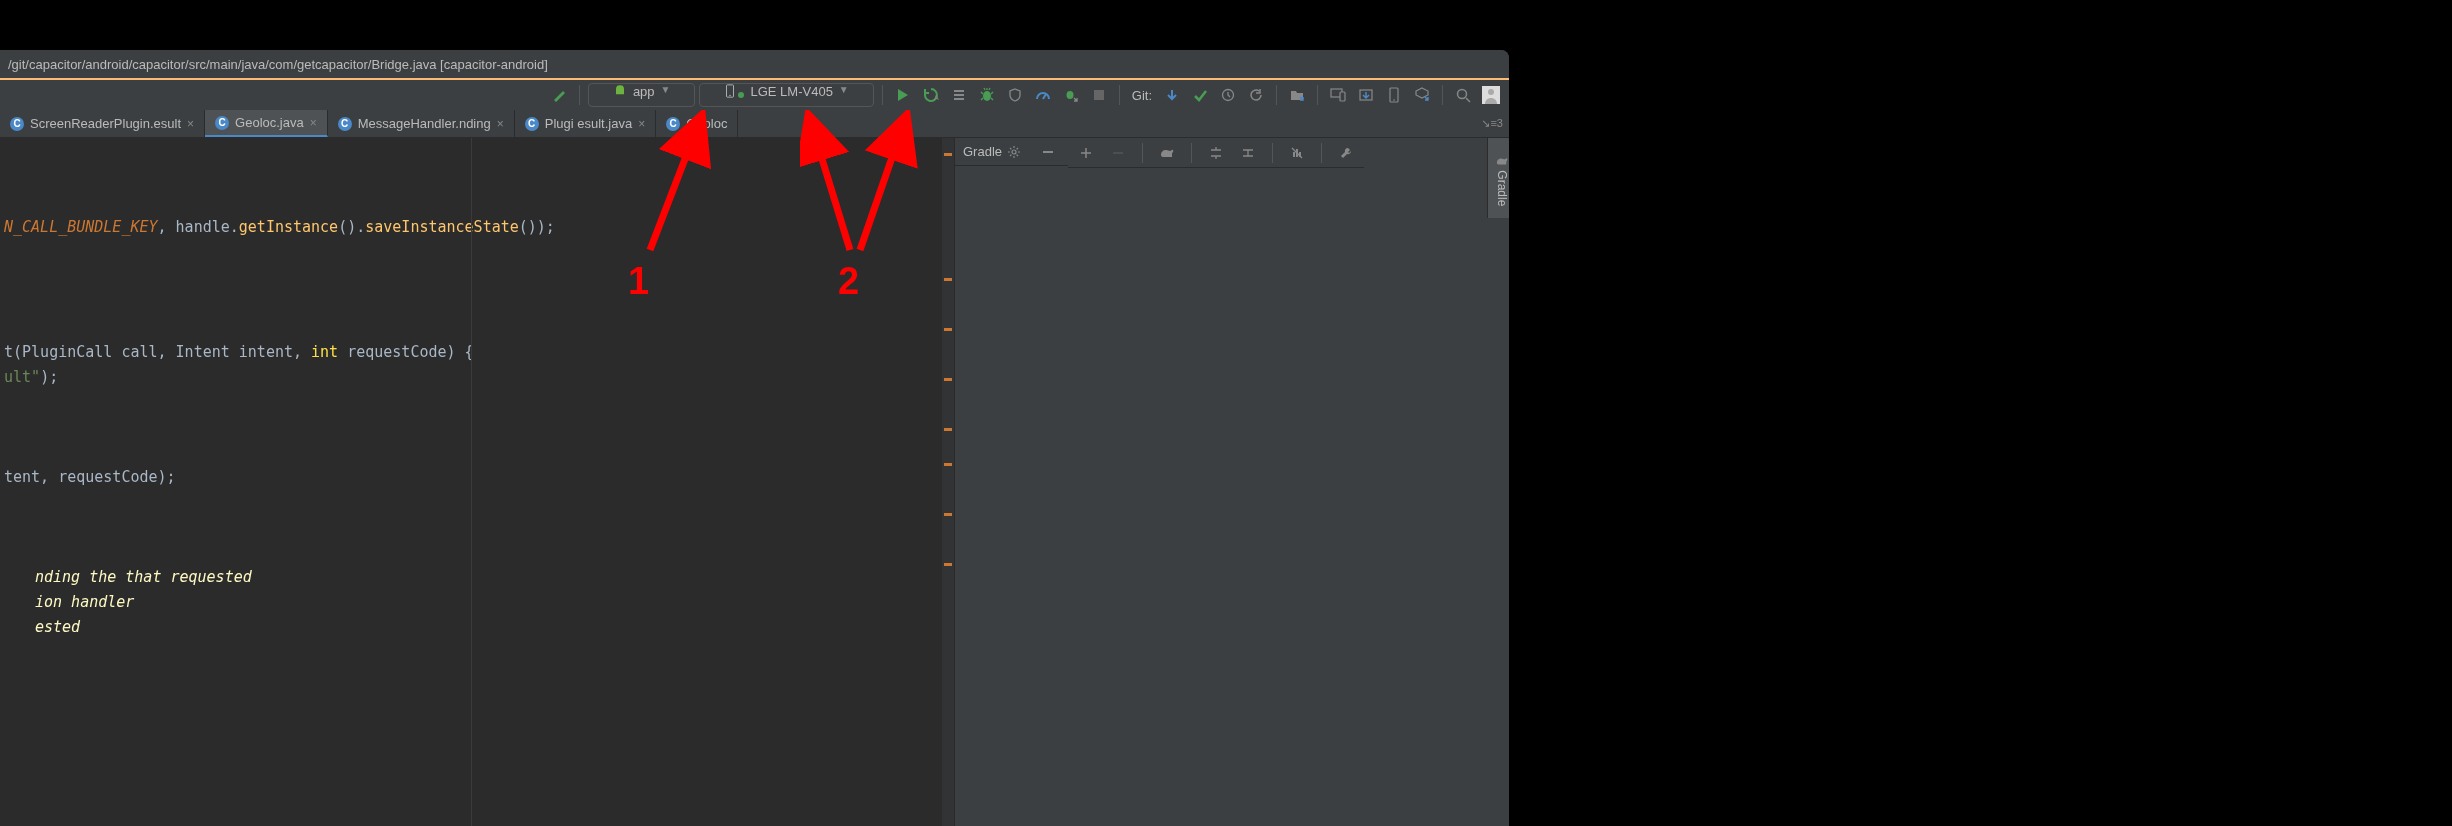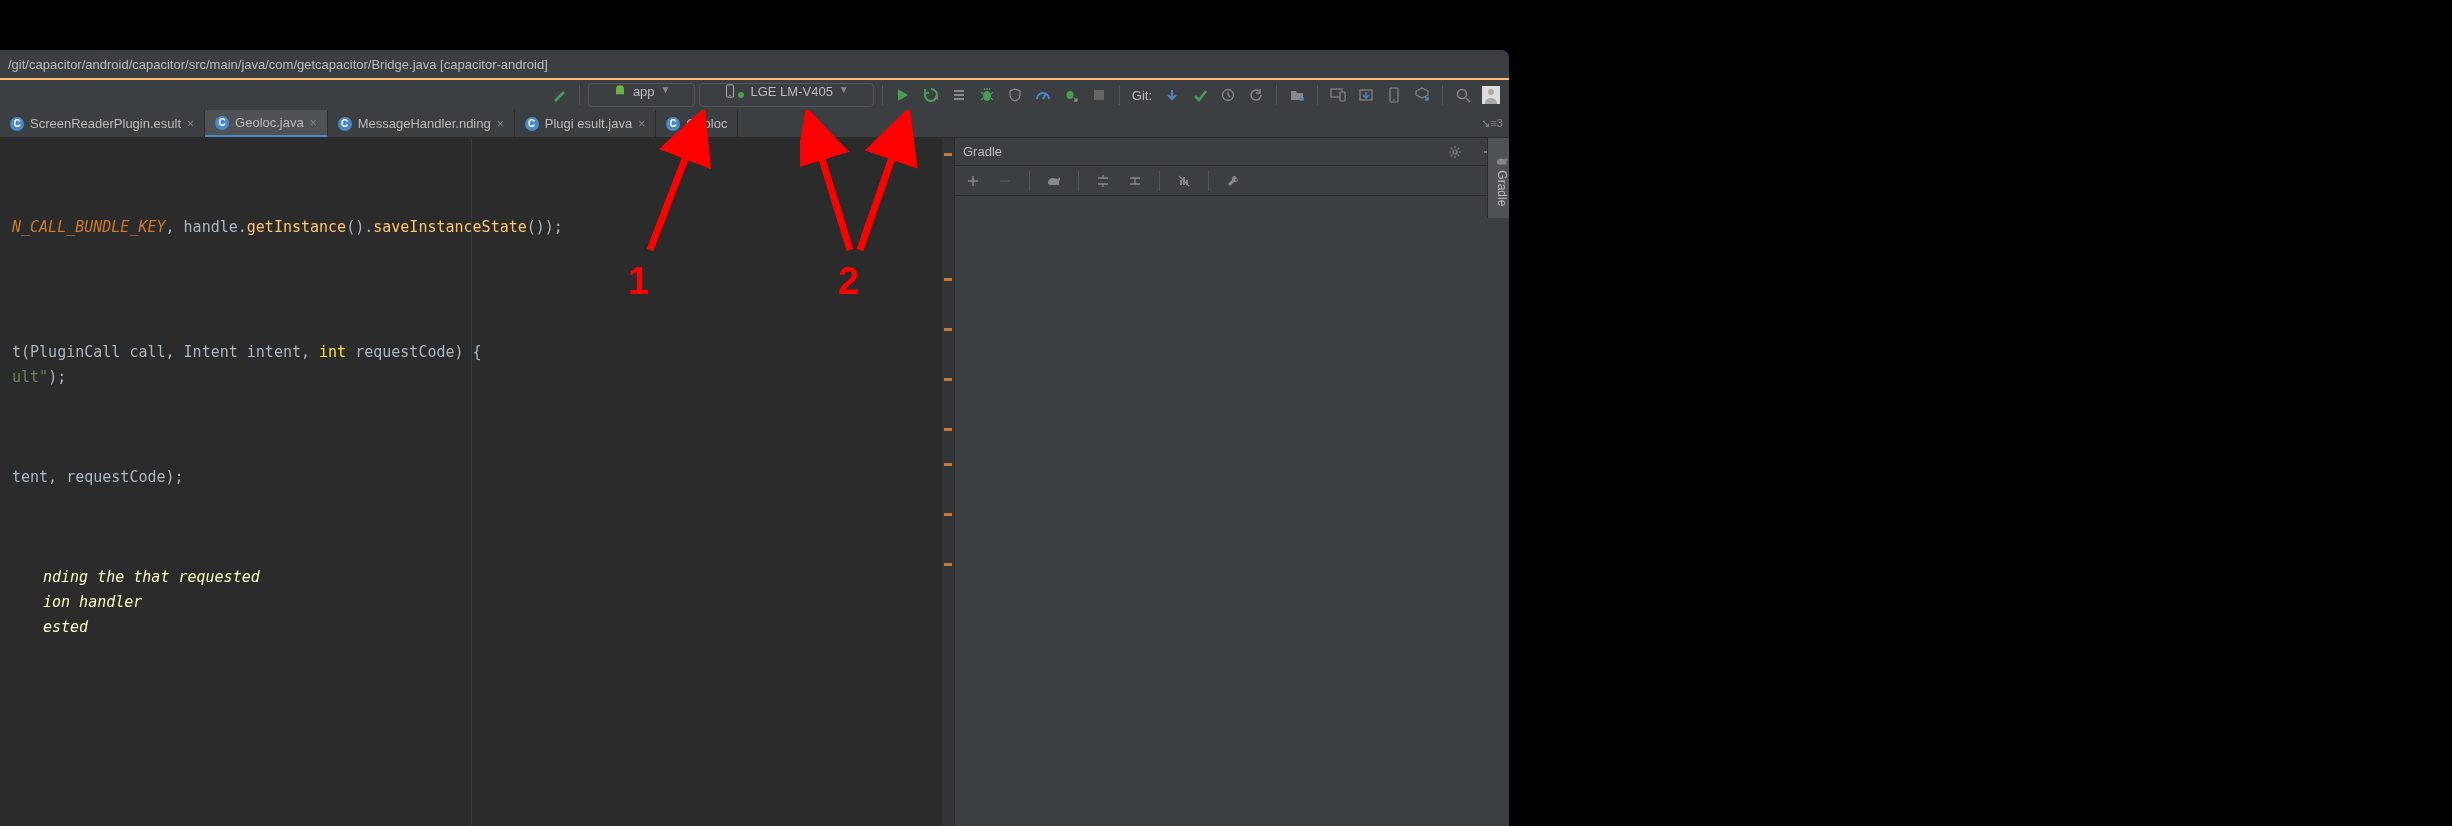--- a/index.html
+++ b/index.html
@@ -118,21 +118,21 @@
   flex: 1;
   background: #2b2b2b;
   font-family: "Menlo", "Monaco", monospace;
   font-size: 15px;
   line-height: 25px;
   padding: 2px 0 0 0;
   white-space: pre;
   overflow: hidden;
   position: relative;
 }
-.editor .line { padding-left: 12px; height: 25px; }
+.editor .line { padding-left: 4px; height: 25px; }
 .ruler {
   position: absolute;
   top: 0; bottom: 0;
   left: 471px;
   width: 1px;
   background: #3b3b3b;
 }
 .tok-field { color: #cc7832; font-style: italic; }
 .tok-kw { color: #fde047; }
 .tok-id { color: #a9b7c6; }
@@ -149,21 +149,21 @@
   position: absolute;
   left: 2px; width: 8px; height: 3px;
   background: #cc7832;
 }
 
 .gradle-panel {
   width: 555px;
   background: #3c3f41;
   border-left: 1px solid #2b2b2b;
   display: flex;
-  flex-direction: column;
+  flex-direction: row;
 }
 .gradle-header {
   height: 28px;
   display: flex;
   align-items: center;
   padding: 0 8px;
   color: #bbb;
   font-size: 13px;
   border-bottom: 1px solid #2b2b2b;
 }

